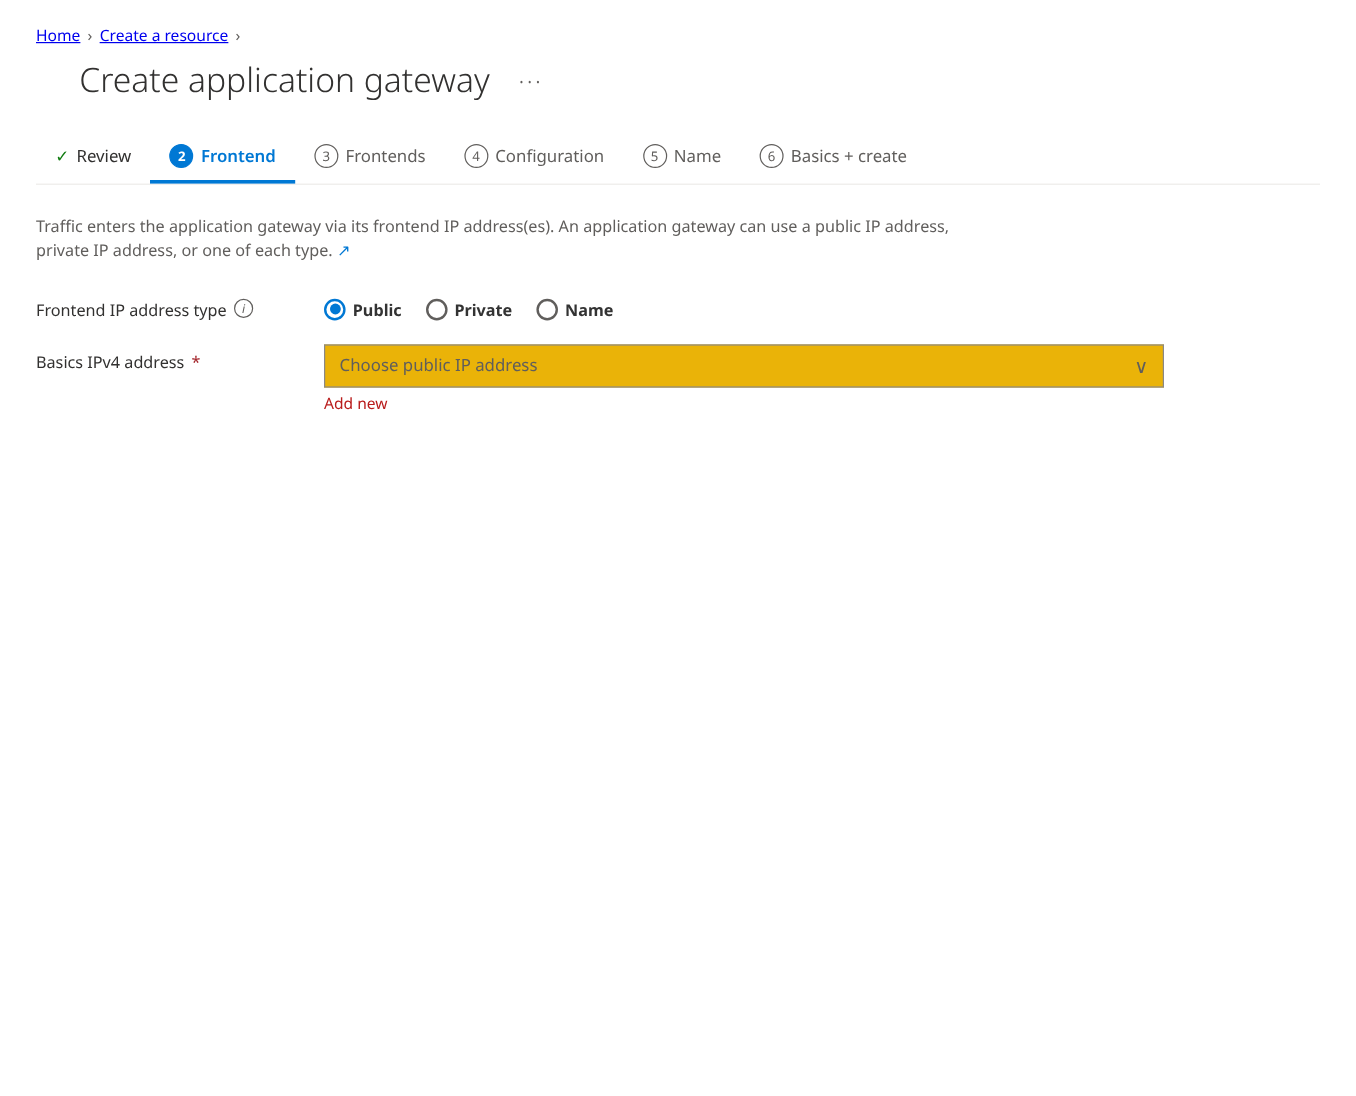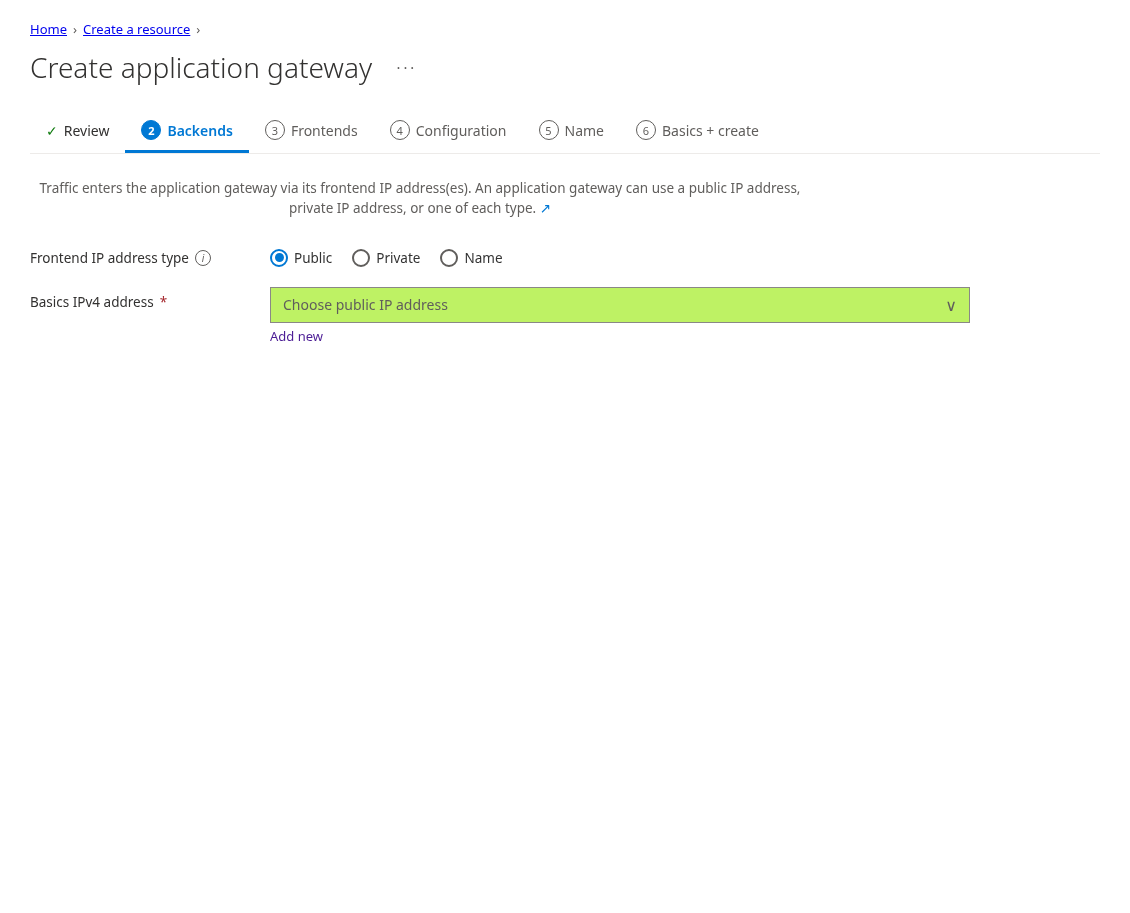--- a/index.html
+++ b/index.html
@@ -26,20 +26,21 @@
 
     
     .page-title {
       font-size: 28px;
       font-weight: 300;
       color: #323130;
       display: flex;
       align-items: center;
       gap: 24px;
       margin-bottom: 24px;
+      margin-left: 36px;
     }
     .page-title .dots {
       font-size: 20px;
       color: #605e5c;
       letter-spacing: 2px;
     }
 
     
     .wizard-tabs {
       display: flex;
@@ -89,38 +90,36 @@
       font-size: 14px;
     }
 
     
     .description {
       color: #605e5c;
       font-size: 13.5px;
       line-height: 1.5;
       margin-bottom: 24px;
       max-width: 780px;
-      text-align: center;
     }
     .description a {
       color: #0078d4;
       text-decoration: none;
     }
 
     
     .form-row {
       display: flex;
       align-items: flex-start;
       margin-bottom: 20px;
       gap: 20px;
     }
     .form-label {
       min-width: 220px;
       display: flex;
-      align-items: center;
       gap: 6px;
       font-size: 13.5px;
       color: #323130;
       padding-top: 6px;
     }
     .info-icon {
       width: 16px;
       height: 16px;
       border-radius: 50%;
       border: 1.5px solid #605e5c;
@@ -135,20 +134,21 @@
     .required-star {
       color: #a4262c;
     }
 
     
     .radio-group {
       display: flex;
       align-items: center;
       gap: 20px;
       padding-top: 6px;
+      font-weight: bold;
     }
     .radio-option {
       display: flex;
       align-items: center;
       gap: 6px;
       cursor: pointer;
       font-size: 13.5px;
     }
     .radio-circle {
       width: 18px;
@@ -172,30 +172,30 @@
 
     
     .dropdown-field {
       width: 700px;
       border: 1px solid #8a8886;
       display: flex;
       align-items: center;
       justify-content: space-between;
       padding: 6px 12px;
       cursor: pointer;
-      background: #bef264;
+      background: #eab308;
       font-size: 14px;
       color: #605e5c;
     }
     .dropdown-chevron {
       font-size: 16px;
       color: #605e5c;
     }
     .add-new-link {
-      color: #4c1d95;
+      color: #b91c1c;
       font-size: 13px;
       cursor: pointer;
       text-decoration: none;
       display: inline-block;
       margin-top: 4px;
     }
     .dialog {
       position: absolute;
       top: 430px;
       left: 420px;
@@ -263,21 +263,21 @@
 
   <div class="wizard-tab completed">
     <span class="checkmark">✓</span>
     <span>Review</span>
   </div>
 
   <div class="wizard-tab active">
     <span class="tab-circle">
       <span>2</span>
     </span>
-    <span>Backends</span>
+    <span>Frontend</span>
   </div>
 
   <div class="wizard-tab">
     <span class="tab-circle">
       <span>3</span>
     </span>
     <span>Frontends</span>
   </div>
 
   <div class="wizard-tab">

